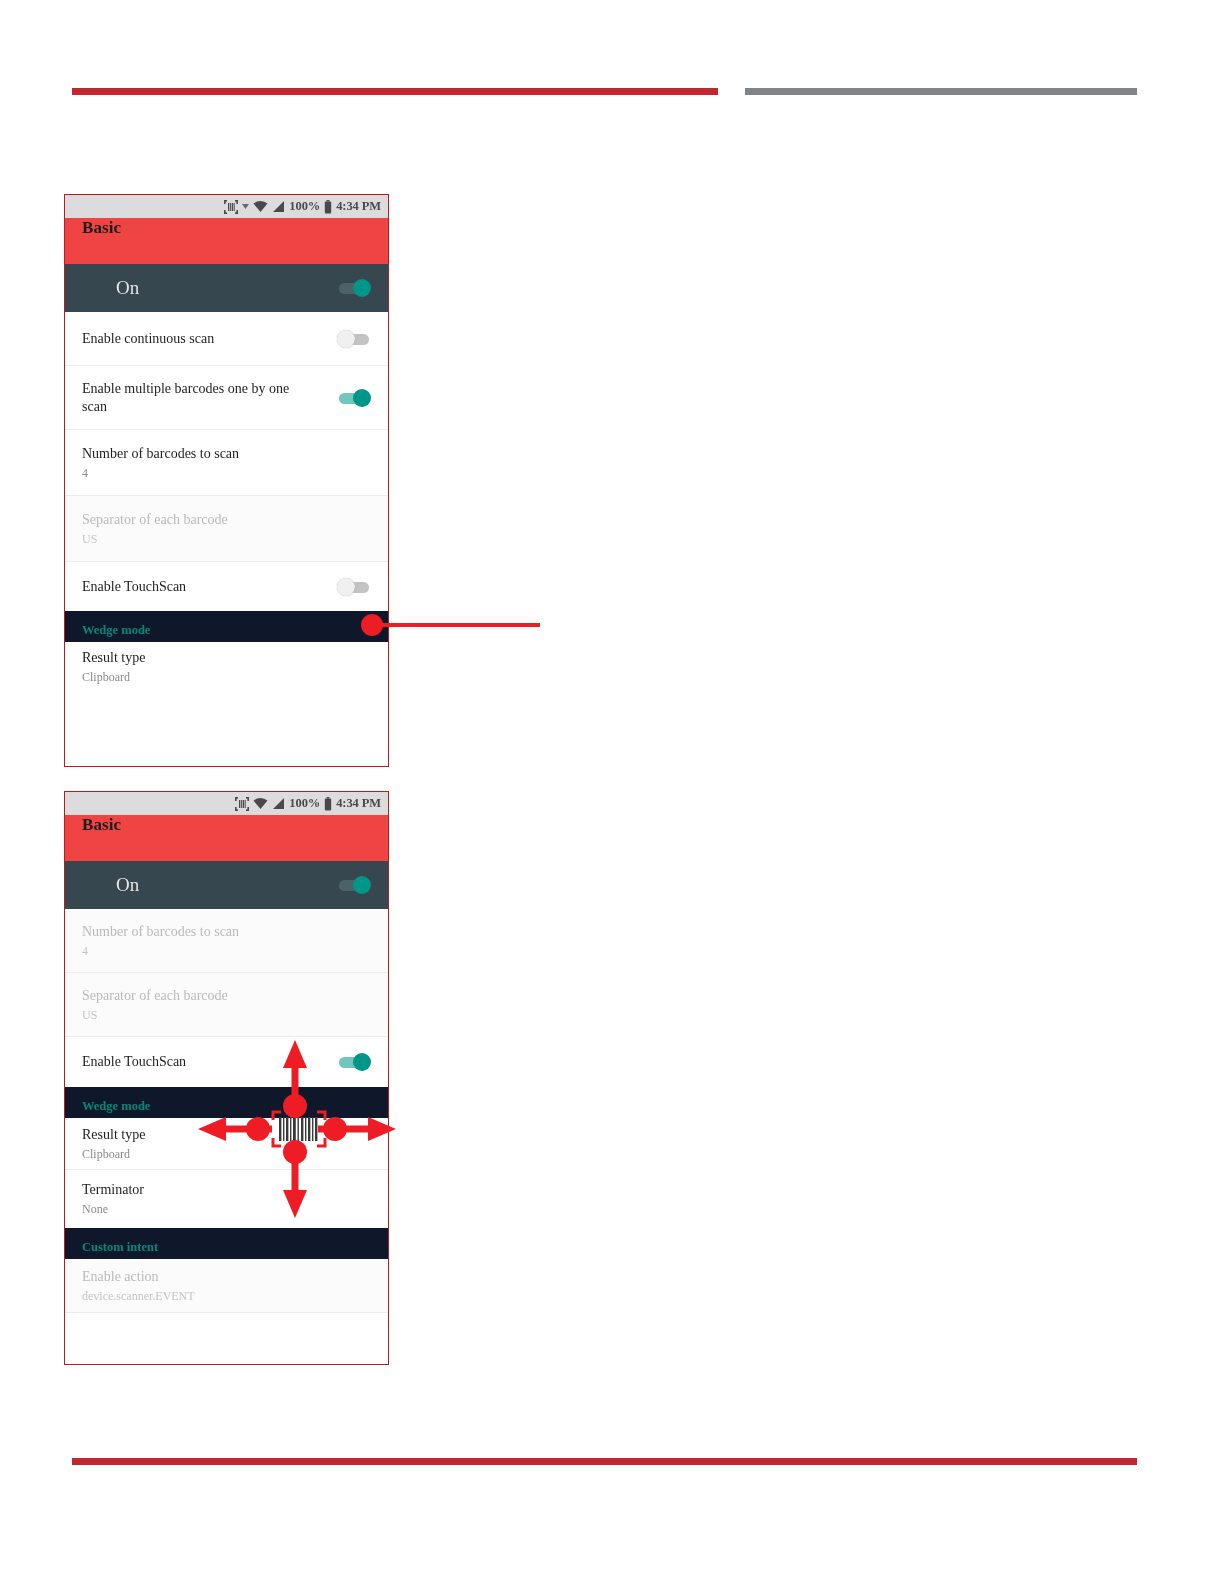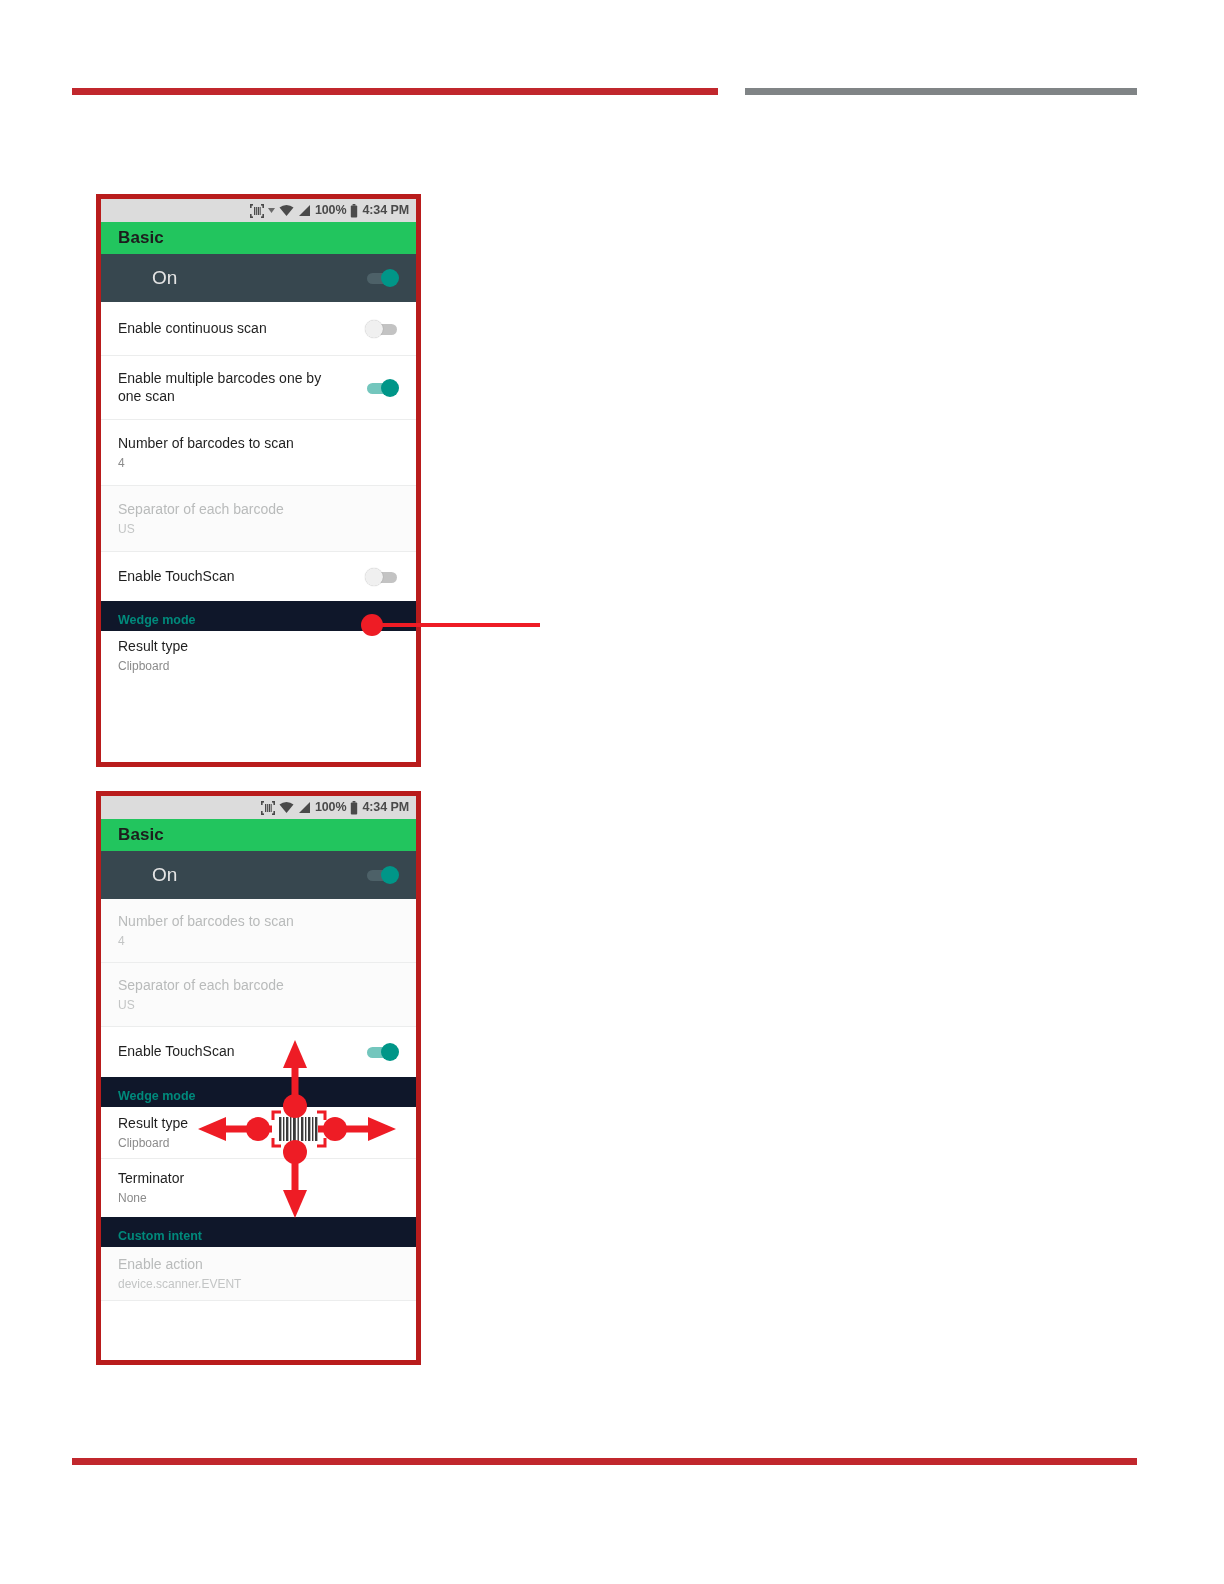--- a/index.html
+++ b/index.html
@@ -31,26 +31,27 @@
   .rule-bottom-red {
     position: absolute;
     left: 72px; top: 1458px;
     width: 1065px; height: 7px;
     background: #c1272d;
   }
 
   
   .phone {
     position: absolute;
-    left: 96px;
+    left: 64px;
     width: 325px;
     background: #ffffff;
-    border: 5px solid #b91c1c;
+    border: 1px solid #b91c1c;
     box-sizing: border-box;
     overflow: hidden;
+    font-family: Liberation Serif, serif;
   }
   #phone-1 { top: 194px; height: 573px; }
   #phone-2 { top: 791px; height: 574px; }
 
   
   .statusbar {
     height: 23px;
     background: #dcdcdc;
     display: flex;
     align-items: center;
@@ -64,24 +65,24 @@
     color: #4a4a4a;
     font-weight: 600;
     letter-spacing: -0.1px;
     line-height: 1;
   }
   .sb-ico { display: flex; align-items: center; }
   .sb-ico svg { display: block; }
 
   
   .appbar {
-    height: 32px;
-    background: #22c55e;
+    height: 46px;
+    background: #ef4444;
     display: flex;
-    align-items: center;
+    align-items: flex-start;
     padding-left: 17px;
     box-sizing: border-box;
   }
   .appbar-title {
     font-size: 17px;
     font-weight: bold;
     color: #1d1d1d;
     letter-spacing: 0.1px;
   }
 

